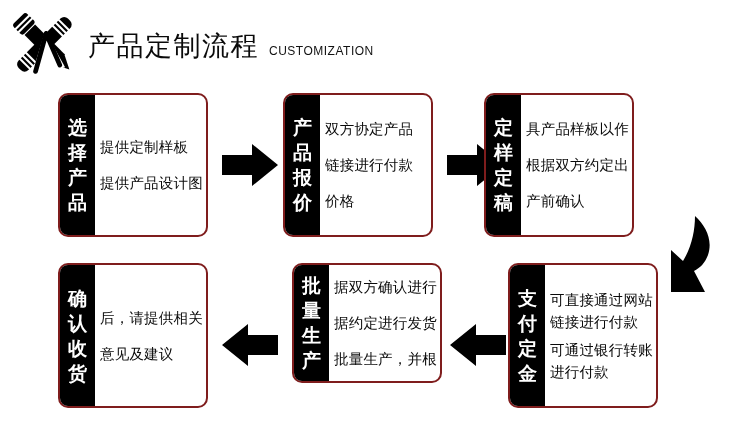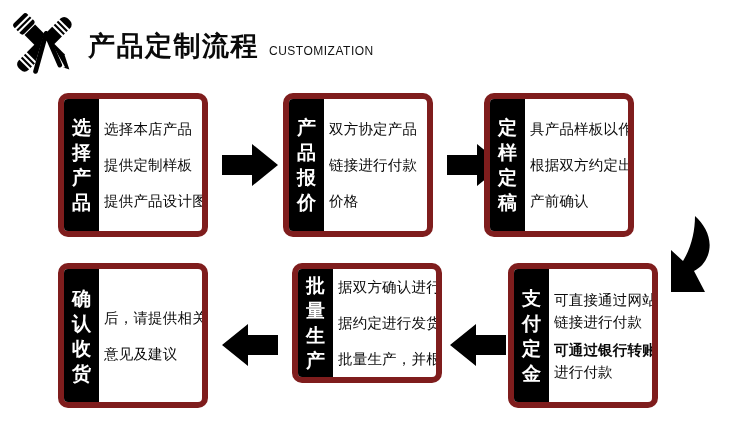--- a/index.html
+++ b/index.html
@@ -11,47 +11,47 @@
   }
   .header {
     position:absolute; left:0; top:0; width:750px; height:88px;
   }
   .logo { position:absolute; left:6px; top:6px; }
   .titles {
     position:absolute; left:88px; top:28px;
     display:flex; align-items:baseline;
   }
   .page-title {
-    font-size:27px; font-weight:bold; letter-spacing:1.5px; color:#0a0a0a;
+    font-size:27px; font-weight:normal; letter-spacing:1.5px; color:#0a0a0a;
   }
   .page-subtitle {
     font-size:12px; font-weight:500; letter-spacing:0.5px; margin-left:10px; color:#111;
   }
   .step {
     position:absolute; display:flex;
-    border:6px solid #7f1d1d; border-radius:10px; overflow:hidden;
+    border:2px solid #7f1d1d; border-radius:10px; overflow:hidden;
     background:#fff;
   }
   .step-label {
     width:35px; flex:0 0 35px; background:#000; color:#fff;
     display:flex; align-items:center; justify-content:center;
   }
   .vtext {
     width:1em; font-size:19px; font-weight:bold; line-height:25px;
     word-break:break-all; text-align:center;
   }
   .step-body {
     flex:1; display:flex; flex-direction:column; justify-content:center;
     padding-left:5px; color:#0a0a0a;
   }
   .step-body .line {
     font-size:14.5px; line-height:36px; white-space:nowrap; letter-spacing:0.2px;
   }
   .step-body.compact .line { line-height:22px; }
-  .step-body.compact .line.para-gap { margin-top:6px;font-weight:bold; }
+  .step-body.compact .line.para-gap { margin-top:6px; }
   .arrow { position:absolute; }
 </style>
 </head>
 <body>
 
 <div class="page">
 
   <div class="header">
     <svg class="logo" width="76" height="76" viewBox="0 0 72 72" aria-hidden="true">
 
@@ -82,21 +82,20 @@
       <span class="page-title">产品定制流程</span>
       <span class="page-subtitle">CUSTOMIZATION</span>
     </div>
   </div>
 
   <div class="step" style="left:58px;top:93px;width:150px;height:144px">
     <div class="step-label">
       <div class="vtext">选择产品</div>
     </div>
     <div class="step-body">
-      <div class="line">选择本店产品</div>
       <div class="line">提供定制样板</div>
       <div class="line">提供产品设计图</div>
     </div>
   </div>
 
   <svg class="arrow" style="left:222px;top:144px" width="56" height="42" viewBox="0 0 56 42" aria-hidden="true">
     <polygon points="0,11 30,11 30,0 56,21 30,42 30,31 0,31" fill="#000"></polygon>
   </svg>
 
   <div class="step" style="left:283px;top:93px;width:150px;height:144px">

